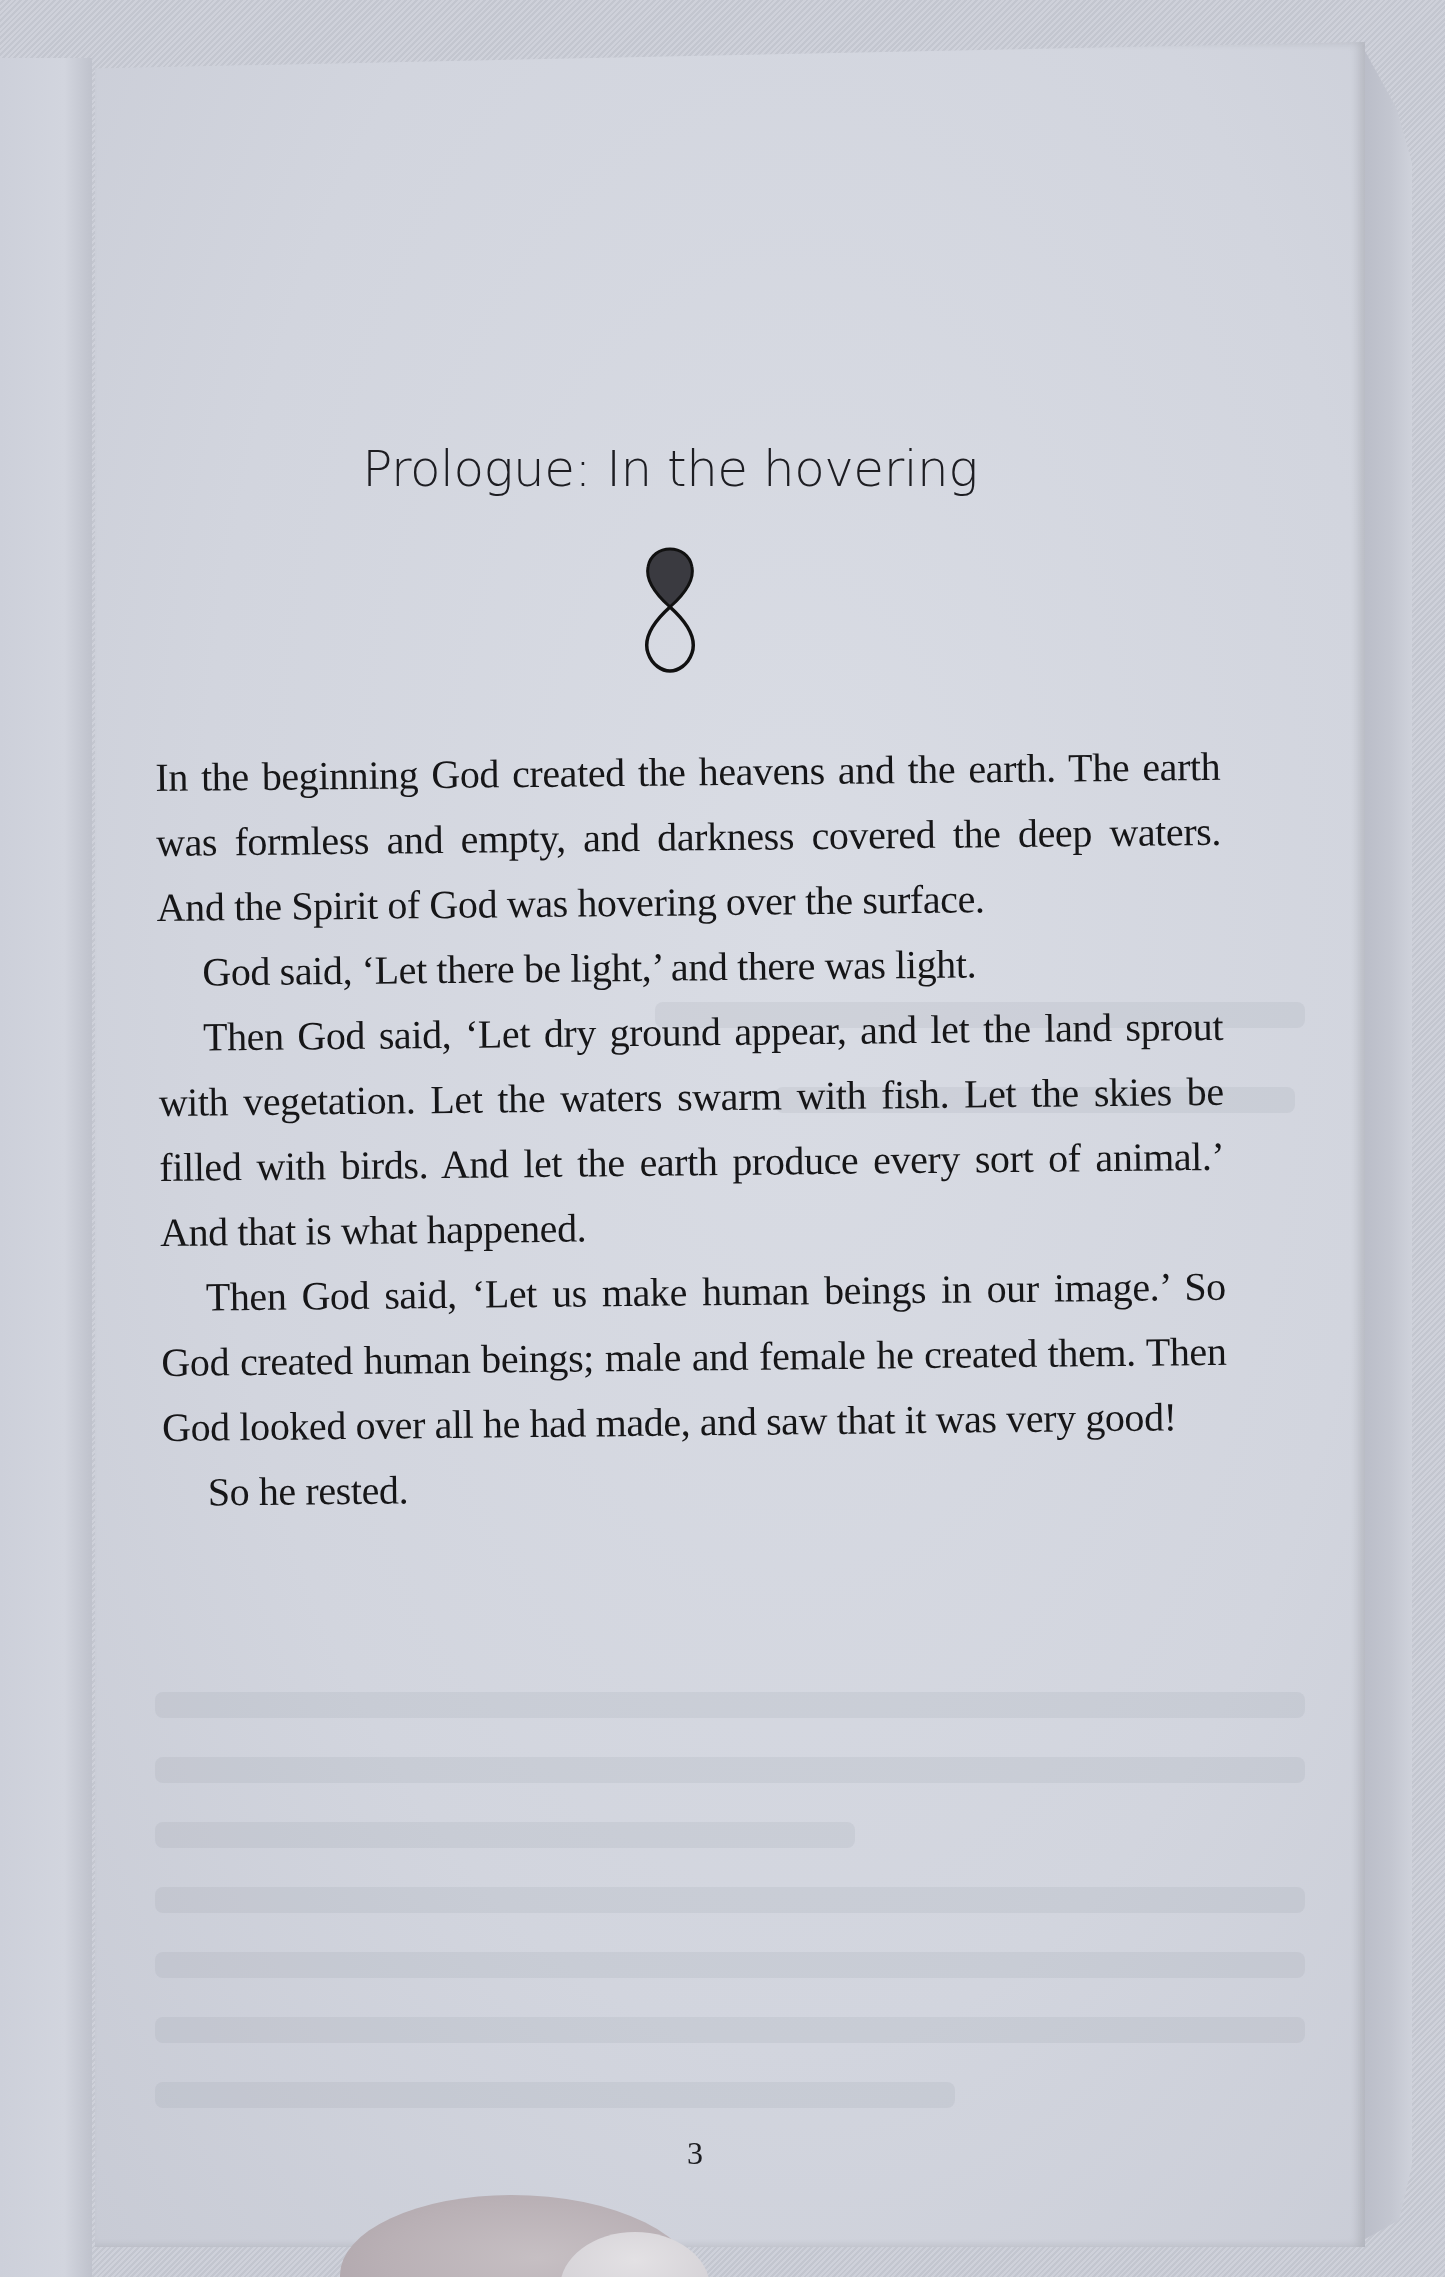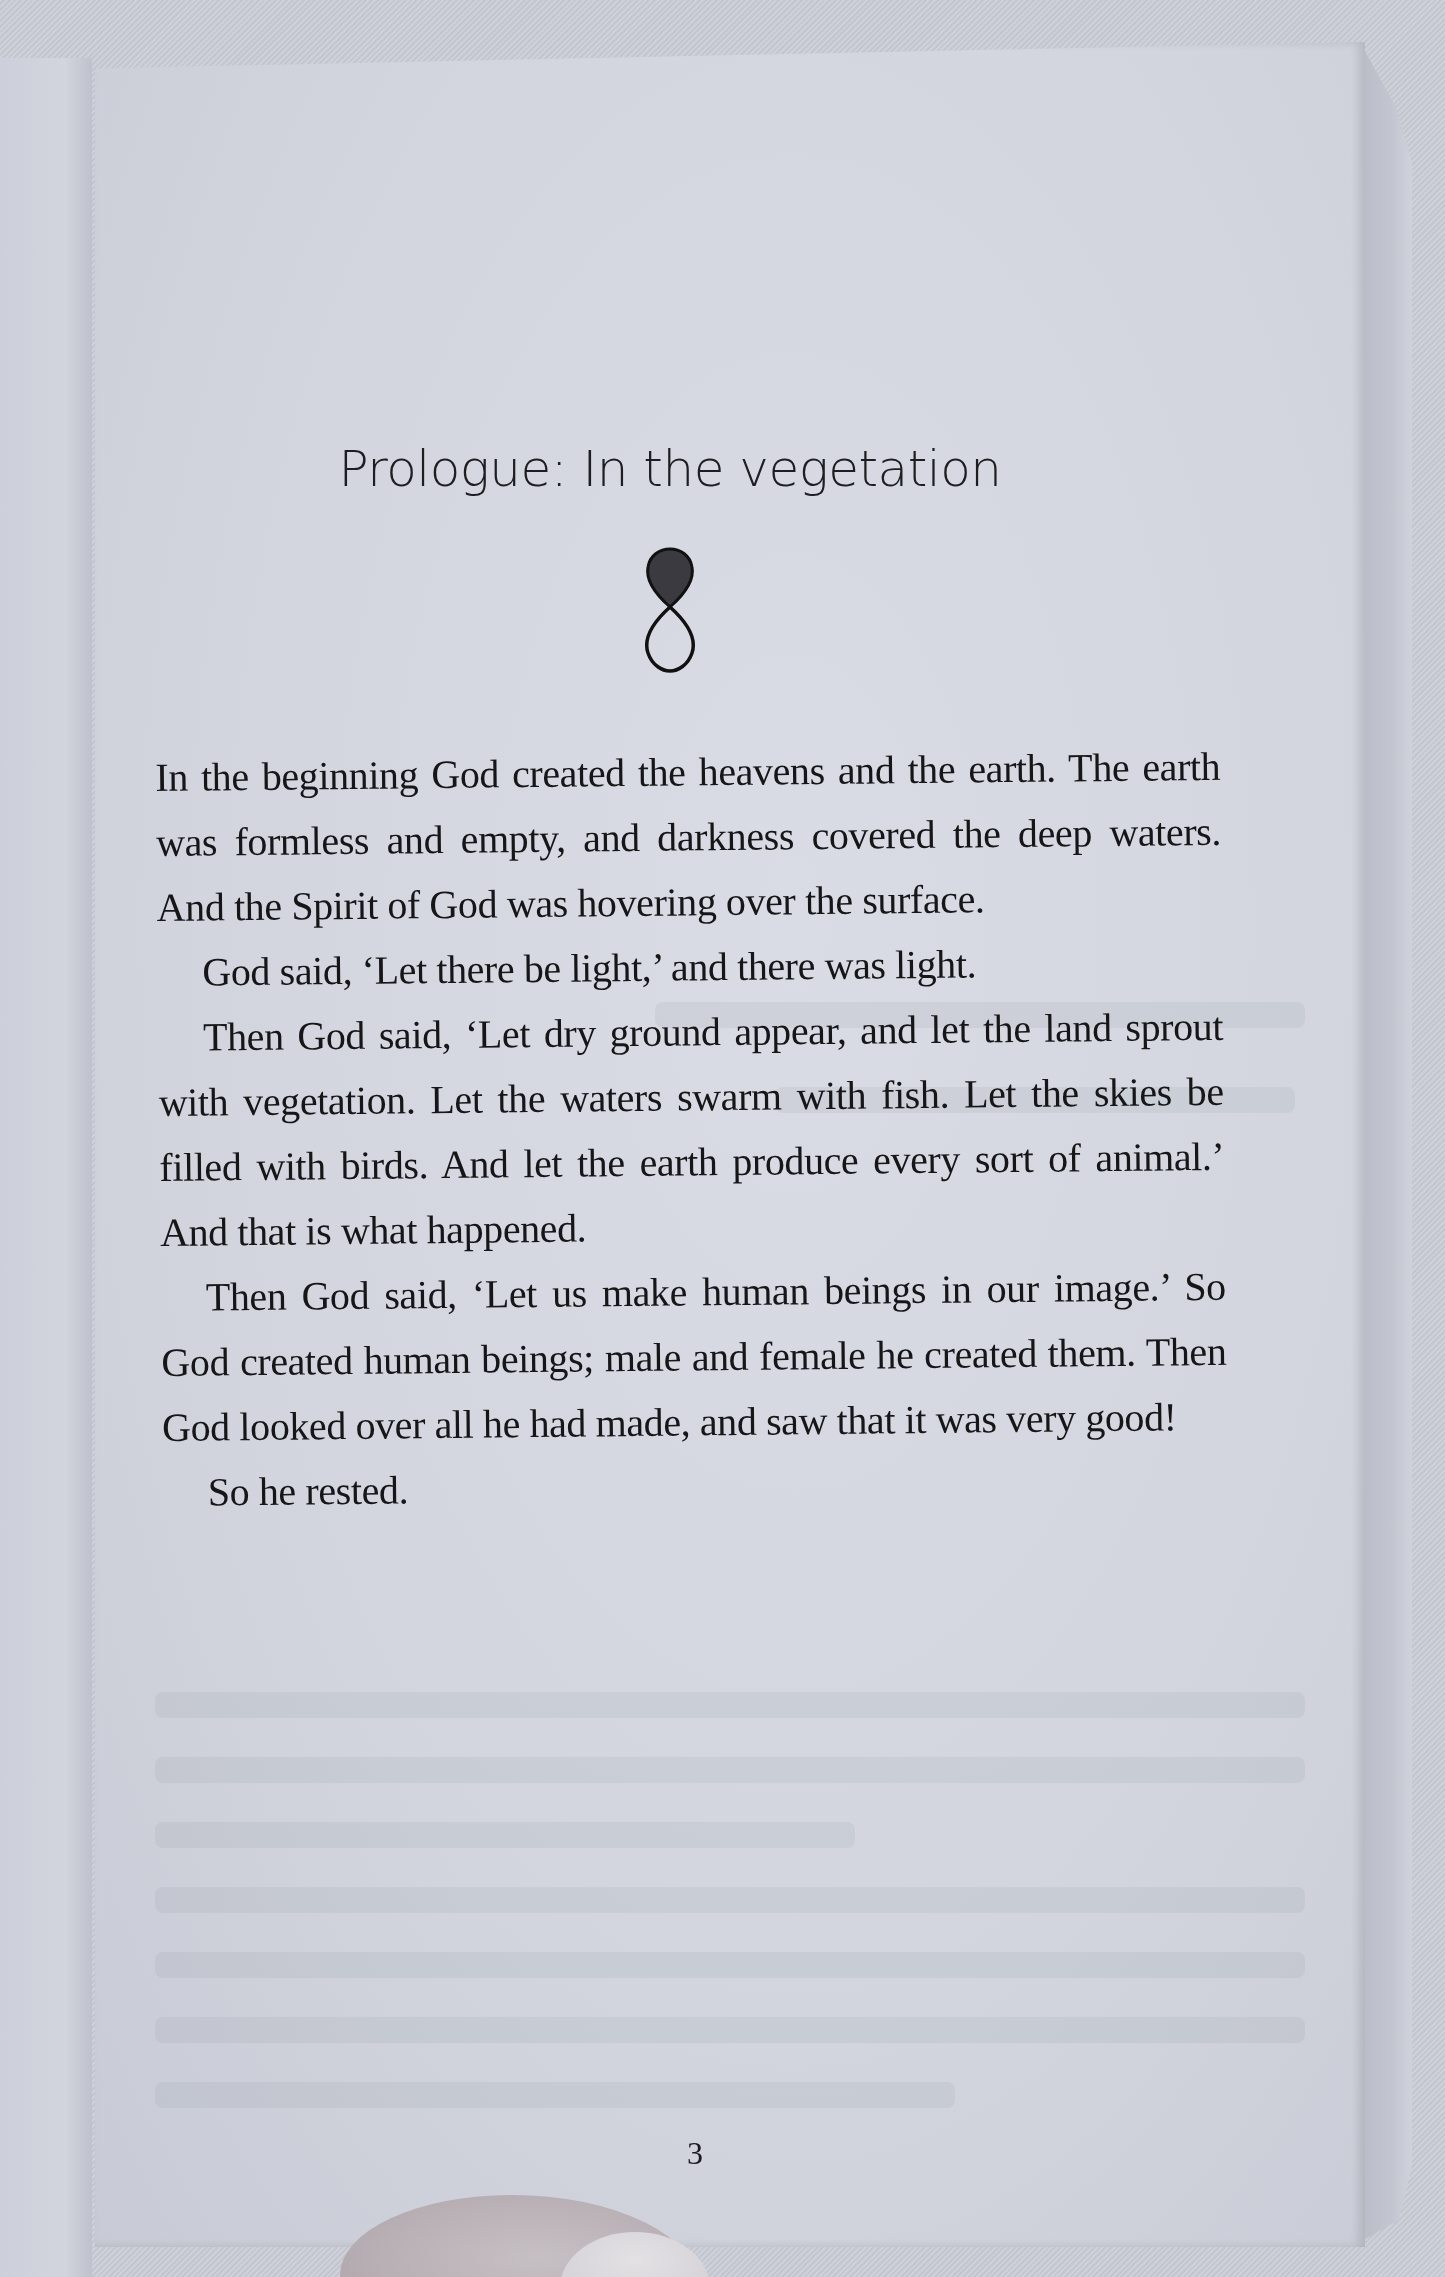--- a/index.html
+++ b/index.html
@@ -65,21 +65,21 @@
   <div class="bleed" style="top:1045px;width:520px;left:680px;"></div>
   <div class="bleed" style="top:1650px;"></div>
   <div class="bleed" style="top:1715px;"></div>
   <div class="bleed" style="top:1780px;width:700px;right:auto;"></div>
   <div class="bleed" style="top:1845px;"></div>
   <div class="bleed" style="top:1910px;"></div>
   <div class="bleed" style="top:1975px;"></div>
   <div class="bleed" style="top:2040px;width:800px;right:auto;"></div>
 </div>
 
-<div class="title">Prologue: In the vegetation</div>
+<div class="title">Prologue: In the hovering</div>
 
 <svg class="ornament" viewBox="0 0 60 130">
   <path d="M30 62 C 12 46, 6 32, 8 22 C 10 10, 20 4, 30 4 C 40 4, 50 10, 52 22 C 54 32, 48 46, 30 62 Z" fill="#3a3a40" stroke="#111" stroke-width="3"></path>
   <path d="M30 62 C 10 80, 4 96, 8 108 C 12 120, 22 126, 30 126 C 38 126, 48 120, 52 108 C 56 96, 50 80, 30 62 Z" fill="none" stroke="#111" stroke-width="3.5"></path>
 </svg>
 
 <div class="body-text">
   <p>In the beginning God created the heavens and the earth. The earth was formless and empty, and darkness covered the deep waters. And the Spirit of God was hovering over the surface.</p>
   <p class="indent">God said, ‘Let there be light,’ and there was light.</p>
   <p class="indent">Then God said, ‘Let dry ground appear, and let the land sprout with vegetation. Let the waters swarm with fish. Let the skies be filled with birds. And let the earth pro­duce every sort of animal.’ And that is what happened.</p>

